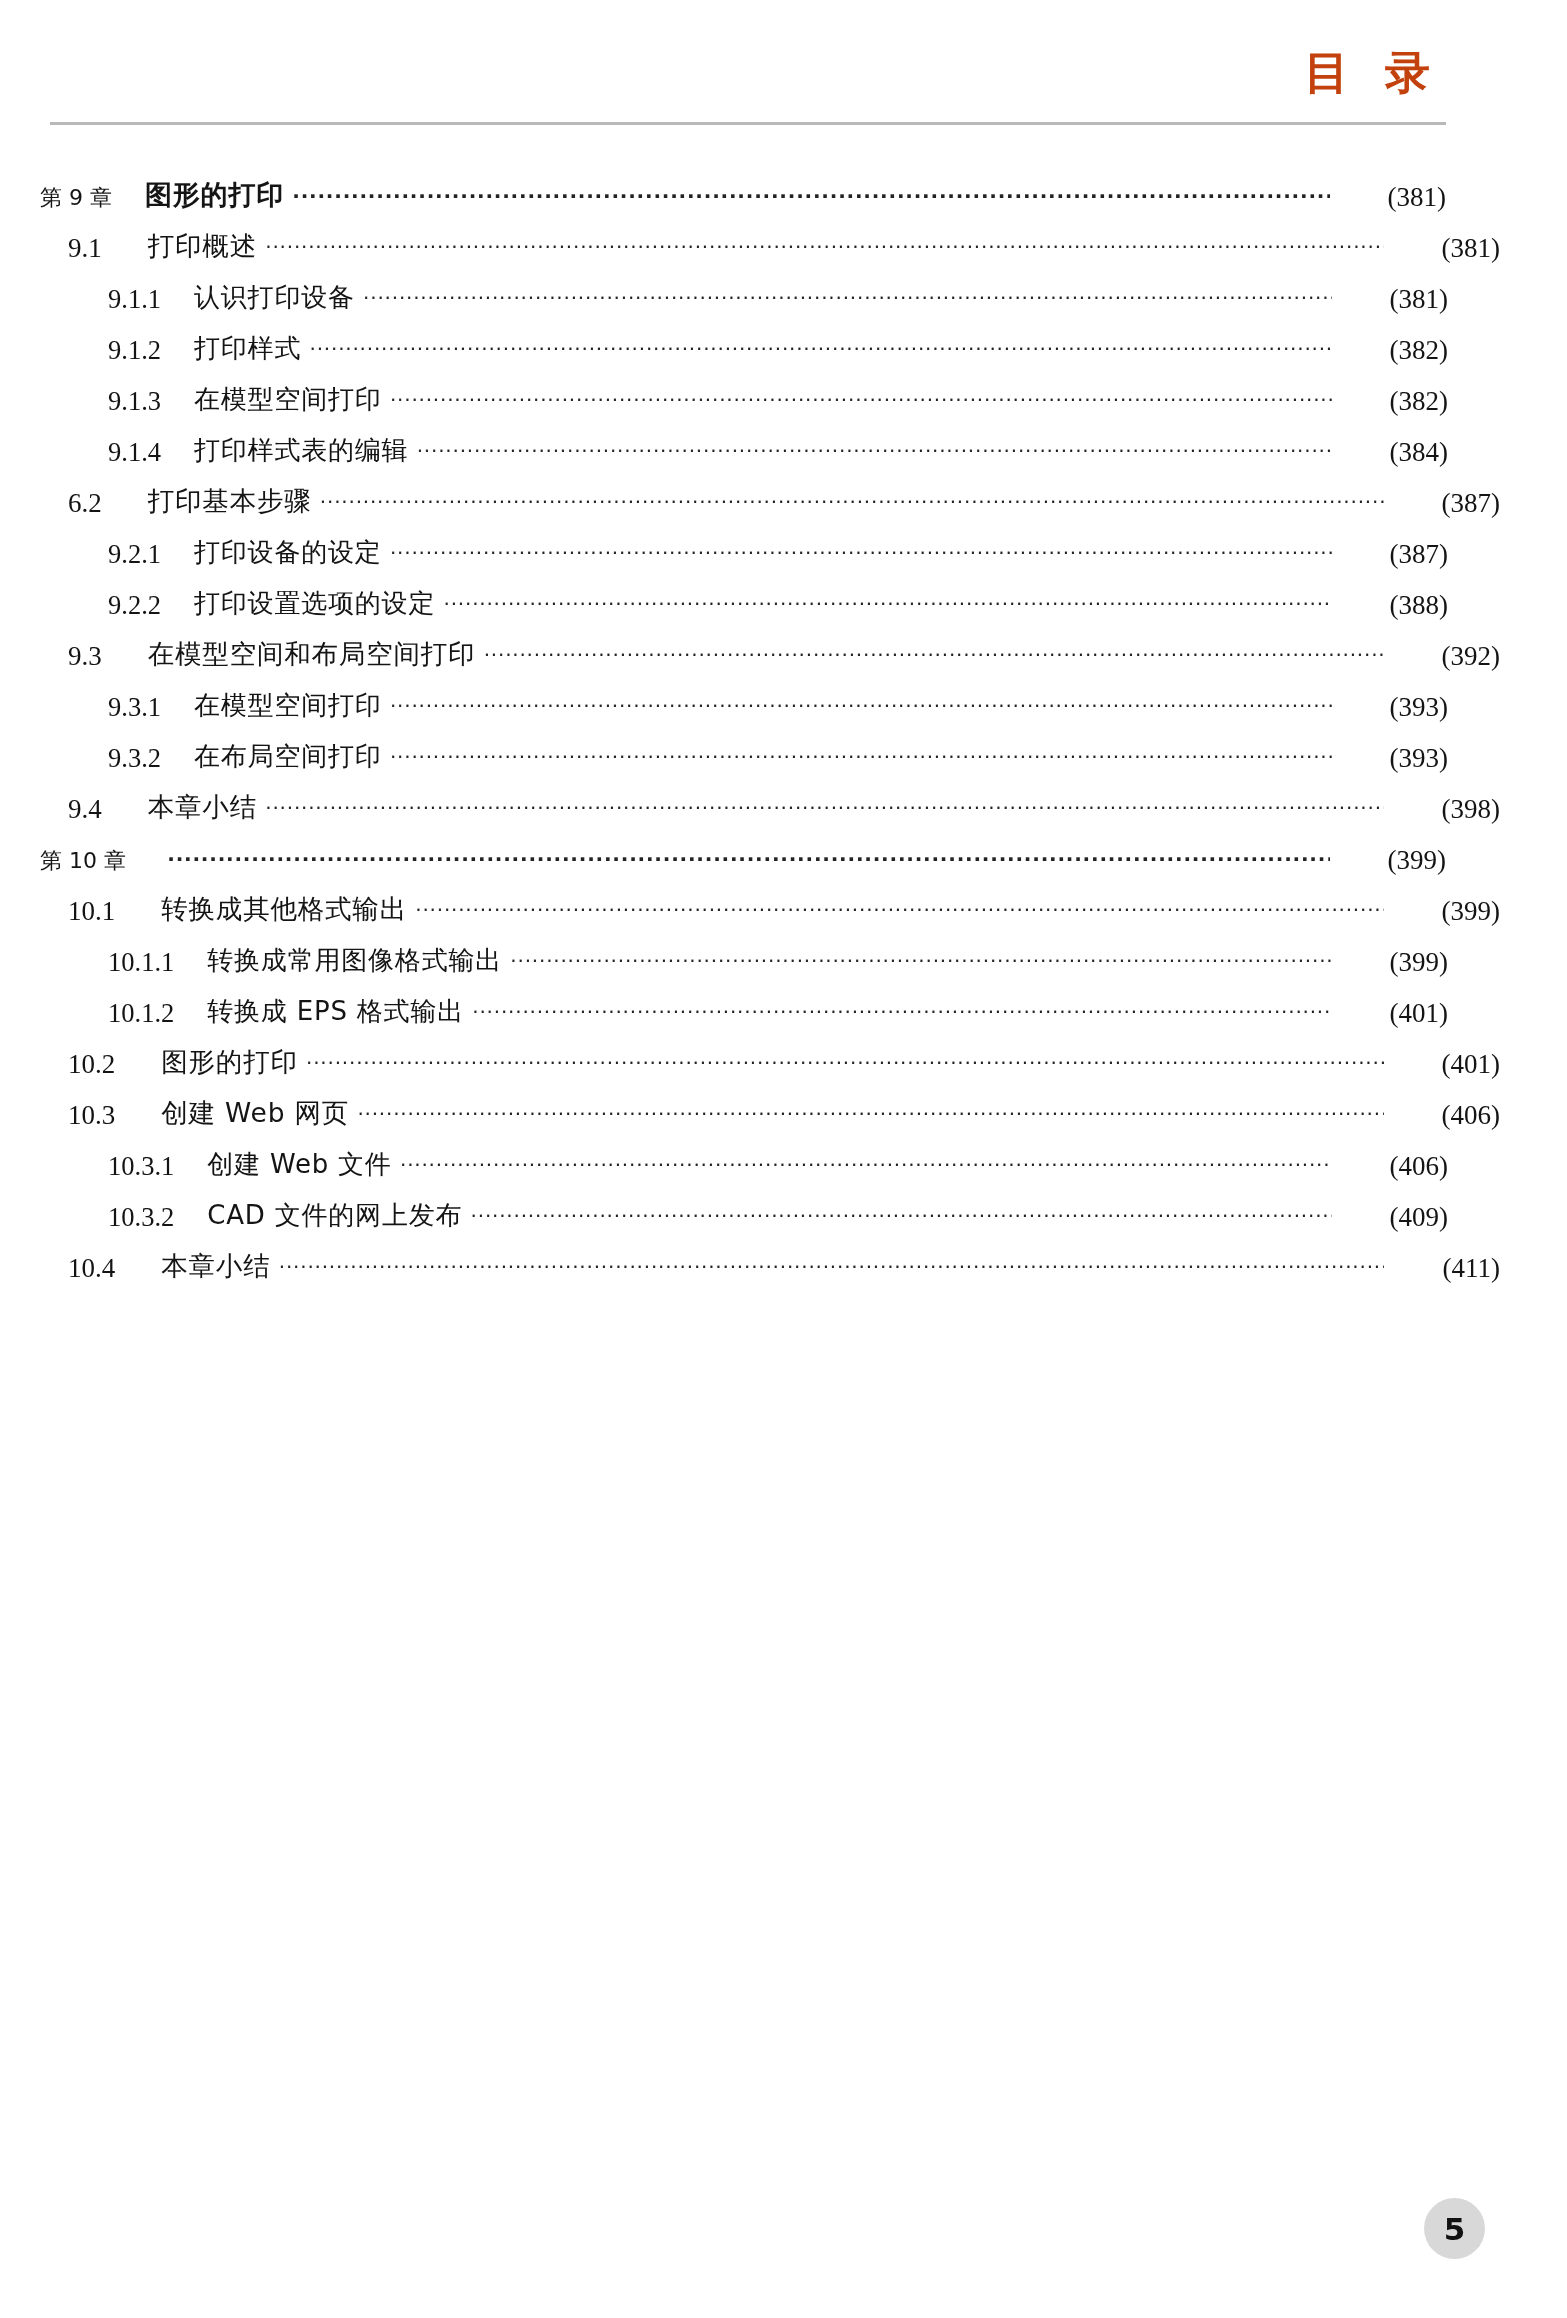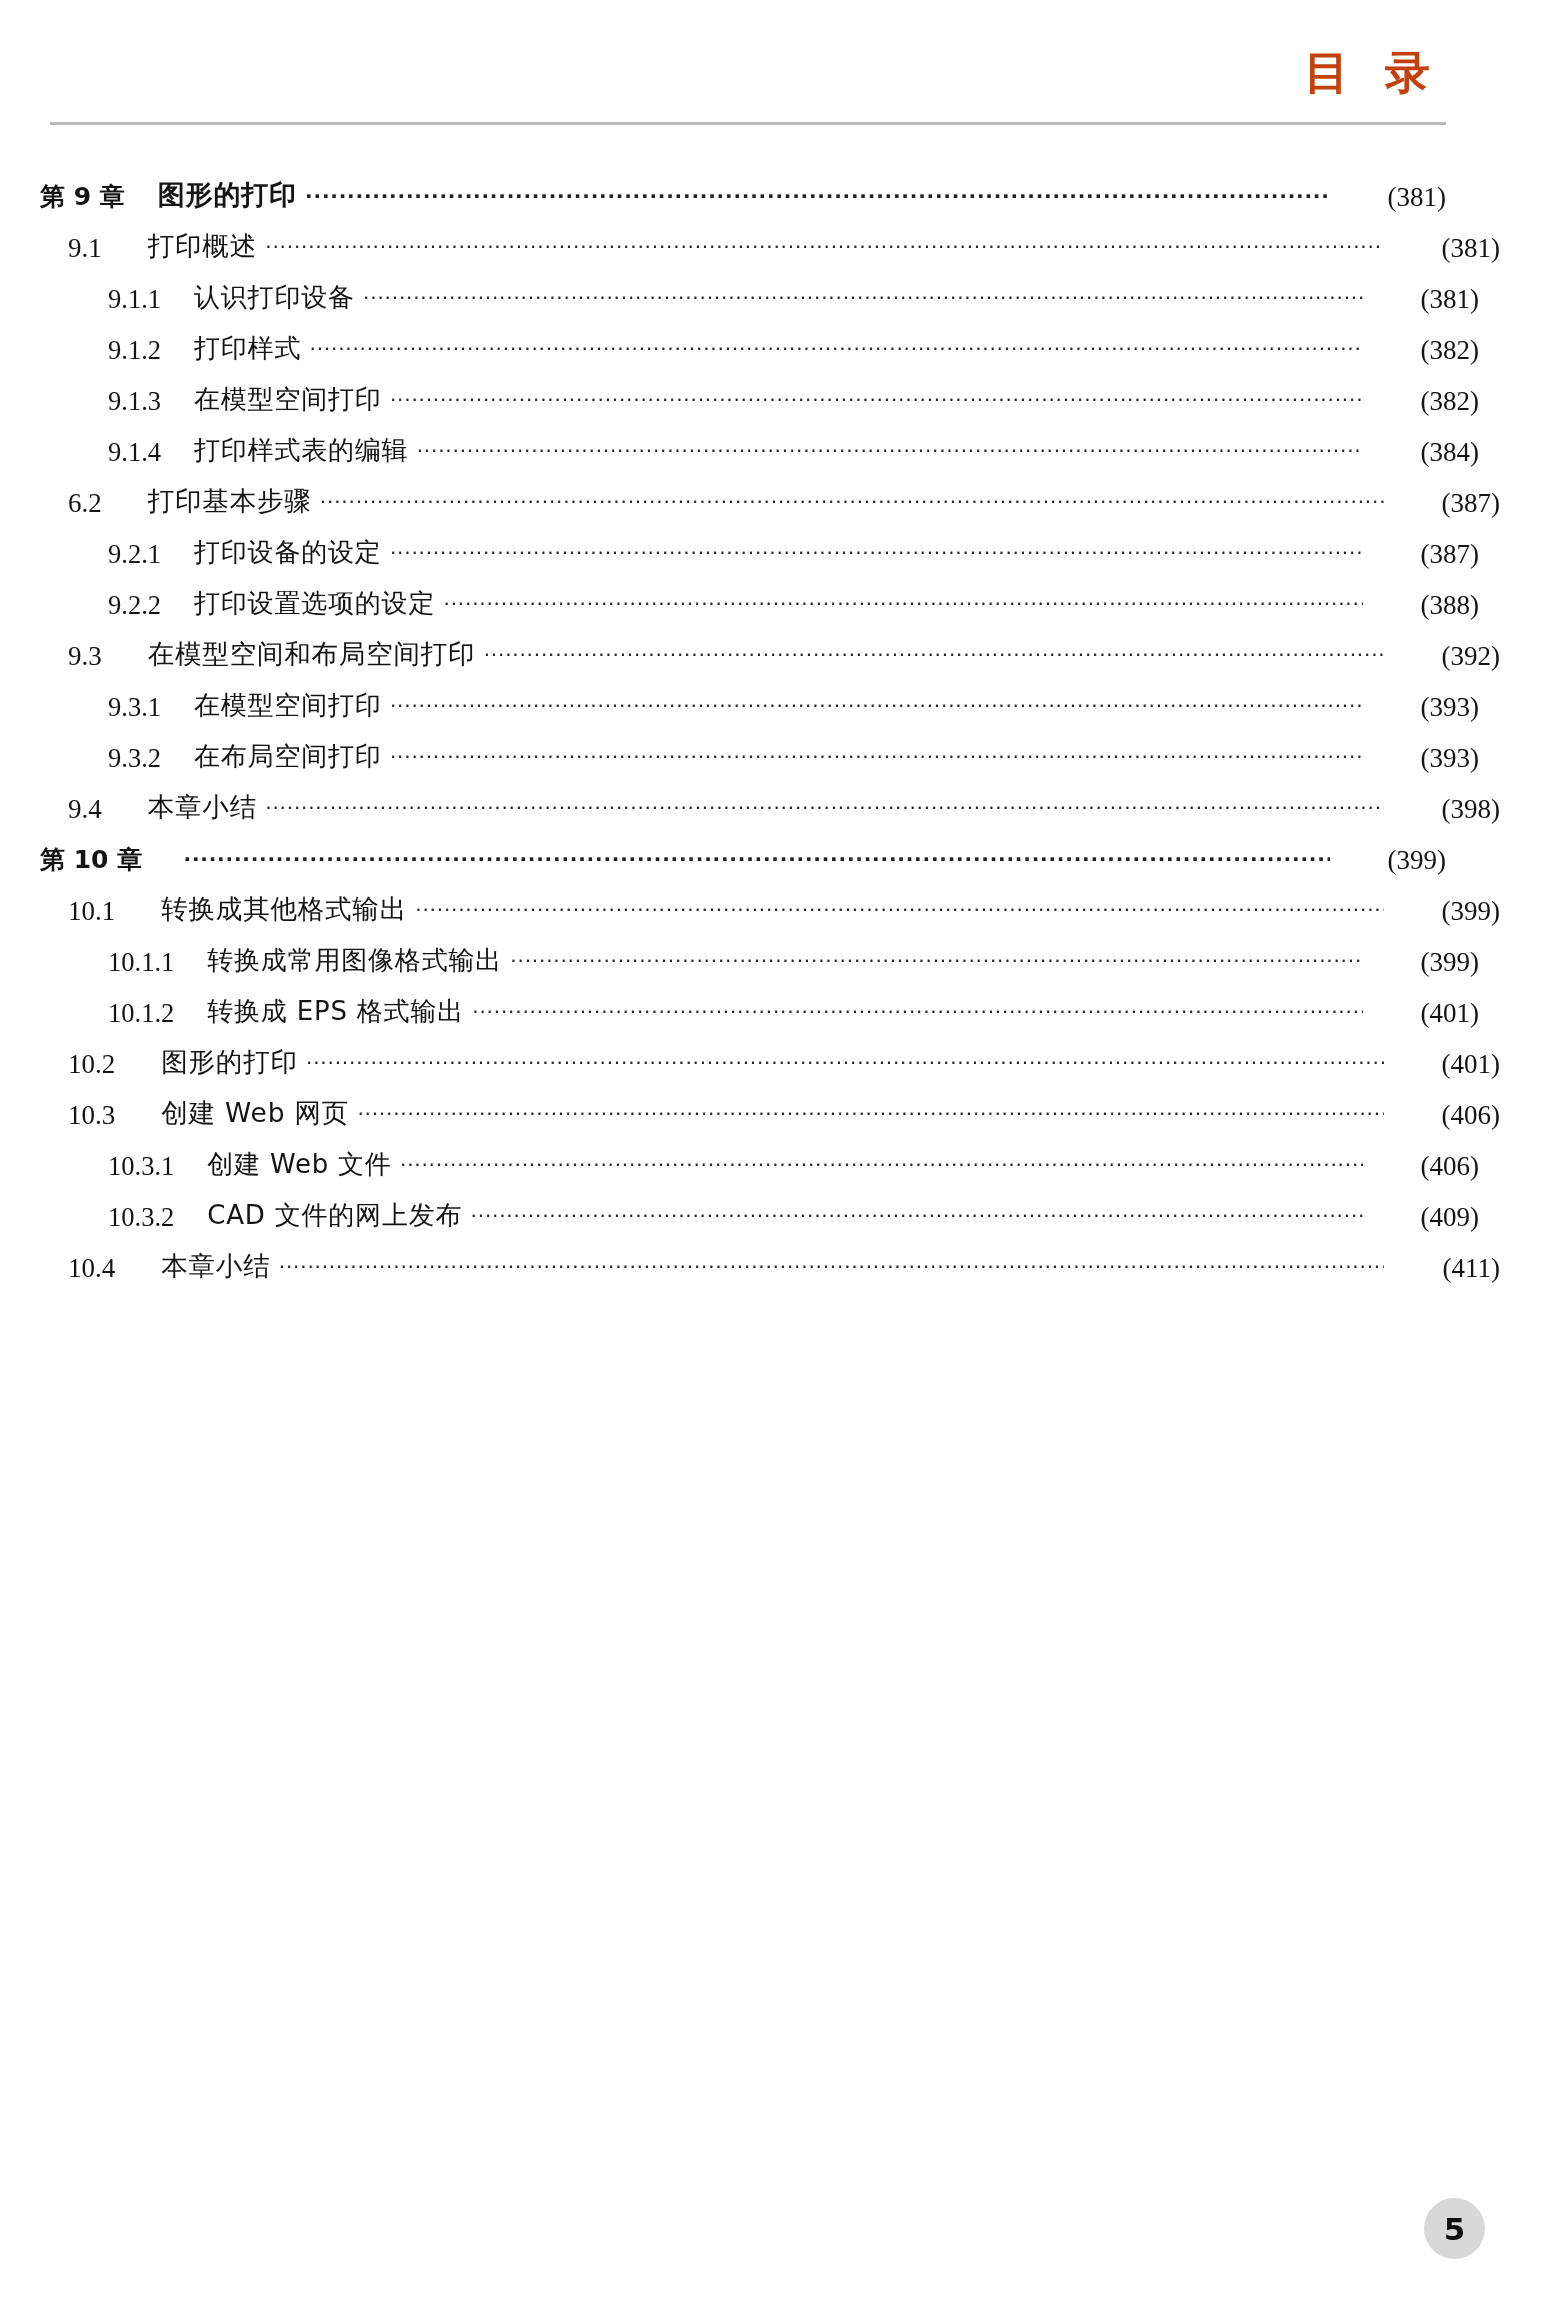--- a/index.html
+++ b/index.html
@@ -91,22 +91,22 @@
     width: 108px;
   }
   
   .lvl-chapter {
     padding-left: 40px;
     padding-right: 122px;
     font-weight: bold;
   }
   .lvl-chapter .num {
     font-family: "DejaVu Sans", sans-serif;
-    font-size: 25px;
-    font-weight: bold;
+    font-size: 22px;
+    font-weight: normal;
     margin-right: 33px;
   }
   .lvl-chapter .label {
     font-weight: bold;
     font-size: 27px;
     letter-spacing: 0.8px;
   }
   .lvl-chapter .page-no {
     font-weight: normal;
   }
@@ -118,21 +118,21 @@
     font-size: 27px;
     margin-right: 38px;
   }
   .lvl-2 .label {
     font-size: 26.5px;
     letter-spacing: 0.8px;
     margin-left: 8px;
   }
   .lvl-3 {
     padding-left: 108px;
-    padding-right: 89px;
+    padding-right: 120px;
   }
   .lvl-3 .num {
     font-size: 26.5px;
     margin-right: 33px;
   }
   .lvl-3 .label {
     font-size: 26px;
     letter-spacing: 0.8px;
   }
   

